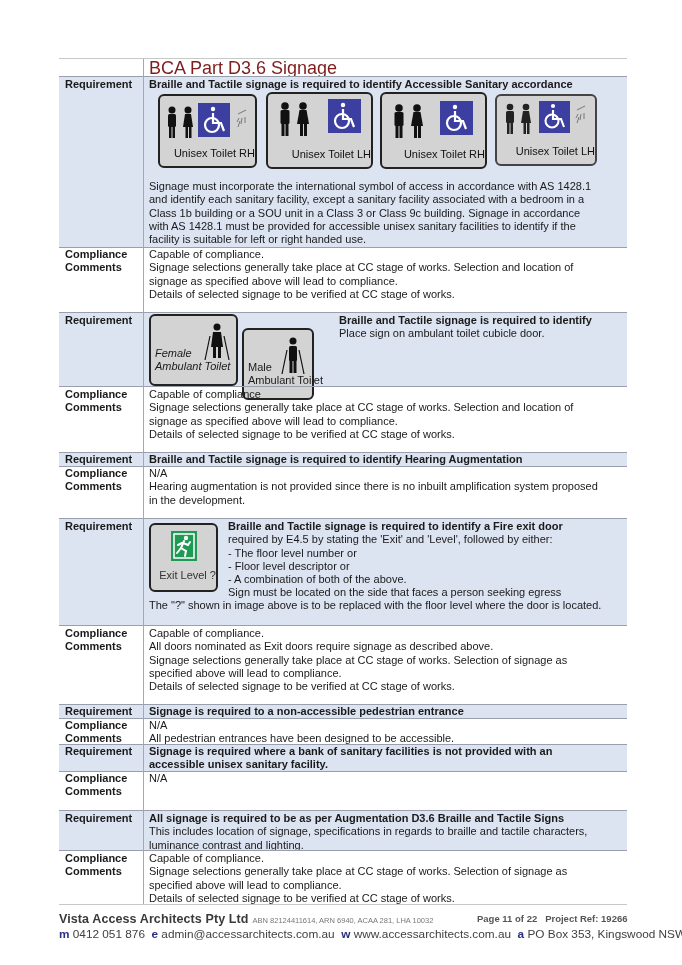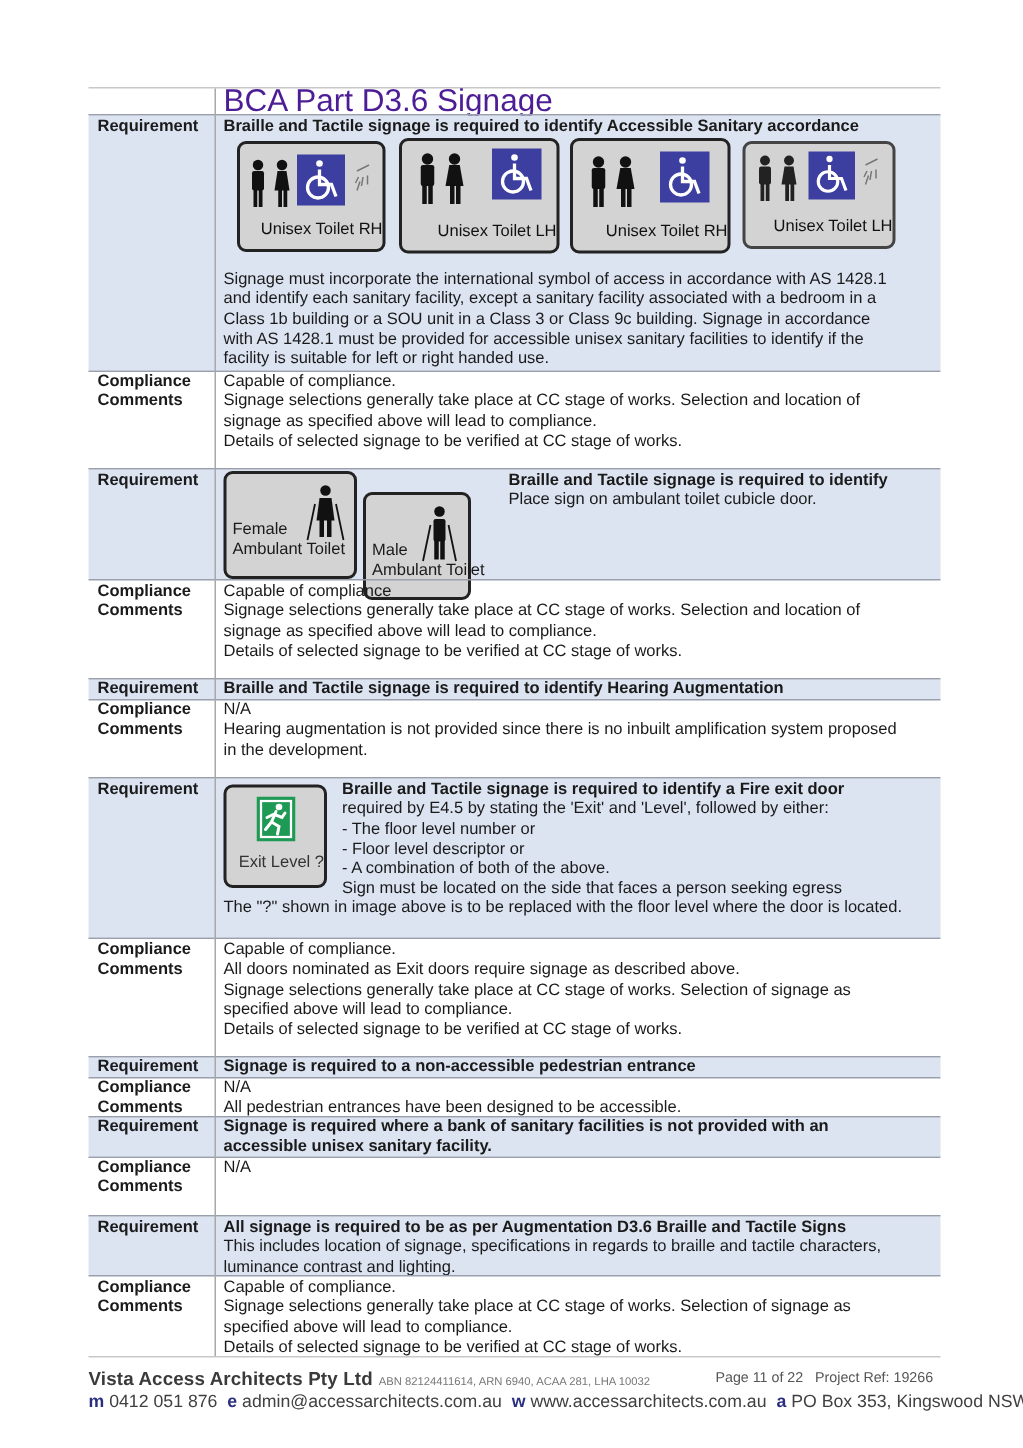--- a/index.html
+++ b/index.html
@@ -7,30 +7,30 @@
          font-family: "Liberation Sans", sans-serif; color: #1a1a1a; }
   .topline { position: absolute; left: 59px; top: 58px; width: 568px; height: 1px; background: #c8c8c8; }
   .vline { position: absolute; left: 143px; top: 59px; width: 1px; height: 845px; background: #a8a8a8; }
   .row { position: absolute; left: 59px; width: 568px; }
   .row.req { background: #dce3f1; }
   .row.req::after { content: ""; position: absolute; left: 0; right: 0; bottom: -1px; height: 1px; background: #9a9fae; }
   .row.req::before { content: ""; position: absolute; left: 0; right: 0; top: -1px; height: 1px; background: #9a9fae; }
   .lbl { position: absolute; left: 6px; top: 1px; font-weight: bold; font-size: 11px; line-height: 13px; }
   .cell { position: absolute; left: 90px; right: 6px; top: 1px; font-size: 11px; line-height: 13.3px; }
   .cell b { font-weight: bold; }
-  .heading { position: absolute; left: 149px; top: 59px; font-size: 21px; color: #4c1d95; line-height: 18px; }
+  .heading { position: absolute; left: 149px; top: 59px; font-size: 18px; color: #7f1d1d; line-height: 18px; }
   .line { display: block; white-space: nowrap; }
   
   .sign { position: absolute; background: #d3d3d3; border: 2px solid #222; border-radius: 6px; box-sizing: border-box; }
   .sign .txt { position: absolute; left: 0; right: 0; bottom: 7px; text-align: right; font-size: 11px; color: #111; }
   .footer-line { position: absolute; left: 59px; width: 568px; height: 1px; background: #c8c8c8; }
   .footer1 { position: absolute; left: 59px; top: 912px; font-size: 11px; white-space: nowrap; }
   .footer1 .company { font-weight: bold; font-size: 12.5px; color: #3a3a3a; letter-spacing: 0.1px; }
   .footer1 .abn { font-size: 7.5px; color: #777; margin-left: 4px; }
-  .pageinfo { position: absolute; left: 477px; top: 913px; font-size: 9.5px; color: #555; font-weight: normal; white-space: nowrap; }
+  .pageinfo { position: absolute; left: 477px; top: 913px; font-size: 9.5px; color: #555; font-weight: bold; white-space: nowrap; }
   .footer2 { position: absolute; left: 59px; top: 927px; font-size: 11.8px; color: #404040; white-space: nowrap; }
   .footer2 .k { color: #2b2f7f; font-weight: bold; }
 </style>
 </head>
 <body>
 
 <div class="topline"></div>
 <div class="heading">BCA Part D3.6 Signage</div>
 
 <div class="row req" style="top:77px;height:170px;">
@@ -160,21 +160,21 @@
           <circle cx="15" cy="5" r="3.5"></circle>
           <path d="M9 25 L11 10 L19 10 L21 25 Z"></path>
           <rect x="11" y="24" width="3" height="12"></rect>
           <rect x="16" y="24" width="3" height="12"></rect>
         </g>
       <g stroke="#111" stroke-width="1.2">
           <path d="M8 14 L3 38"></path>
           <path d="M22 14 L27 38"></path>
         </g>
     </svg>
-    <div style="position:absolute;left:4px;bottom:11px;font-size:11px;line-height:13px;">
+    <div style="position:absolute;left:4px;bottom:11px;font-size:11px;line-height:13px;font-style:italic;">
       <span class="line">Female</span>
       <span class="line">Ambulant Toilet</span>
     </div>
   </div>
   <div class="sign" style="left:183px;top:15px;width:72px;height:72px;">
     <svg width="30" height="40" style="position:absolute;right:4px;top:6px">
       <g fill="#111">
           <circle cx="15" cy="5" r="3.5"></circle>
           <rect x="11" y="10" width="8" height="15" rx="1.5"></rect>
           <rect x="11.5" y="24" width="3" height="13"></rect>

